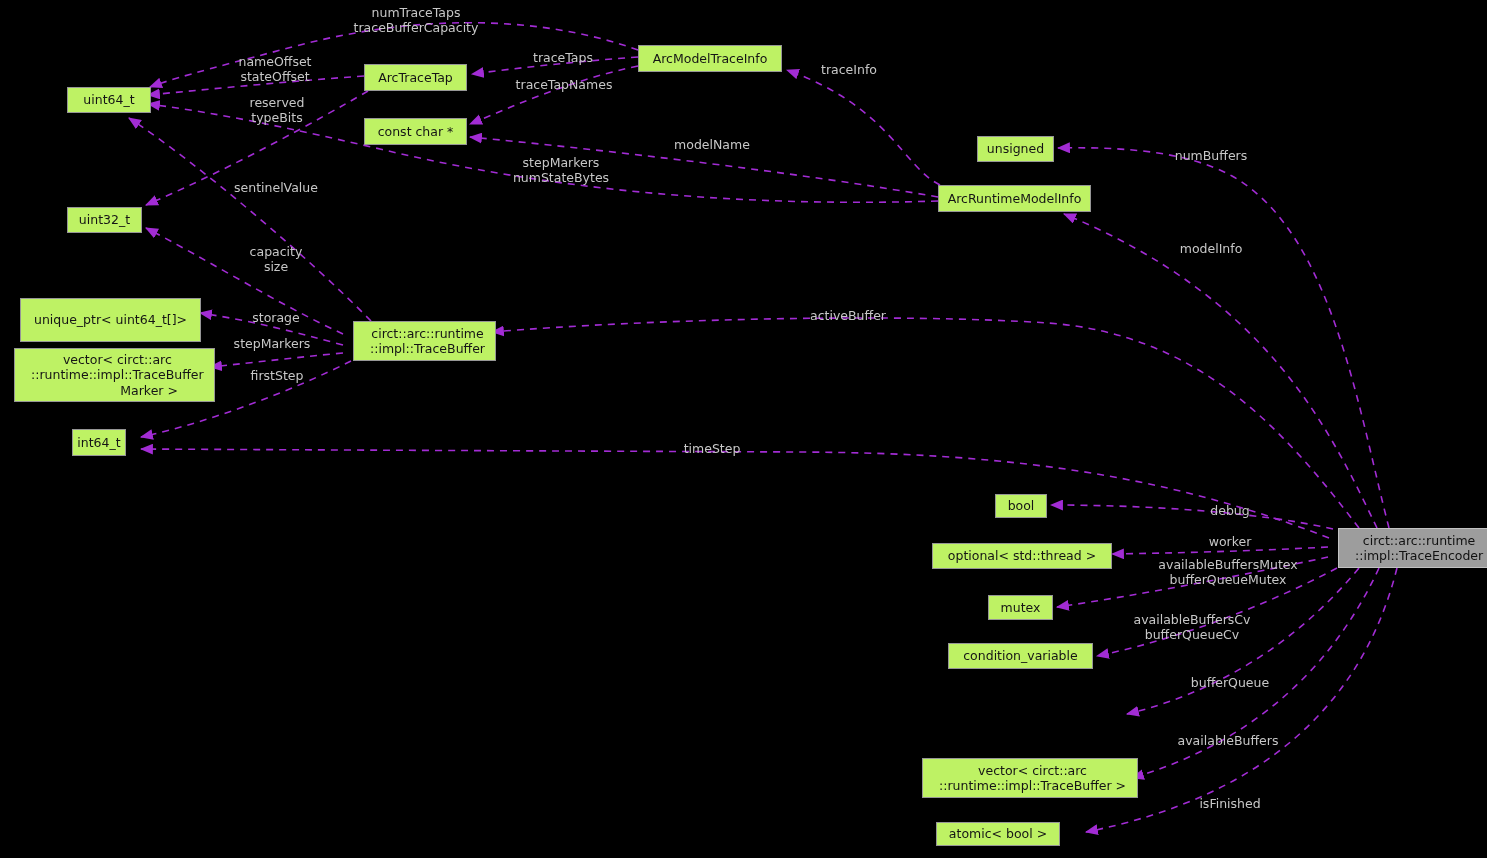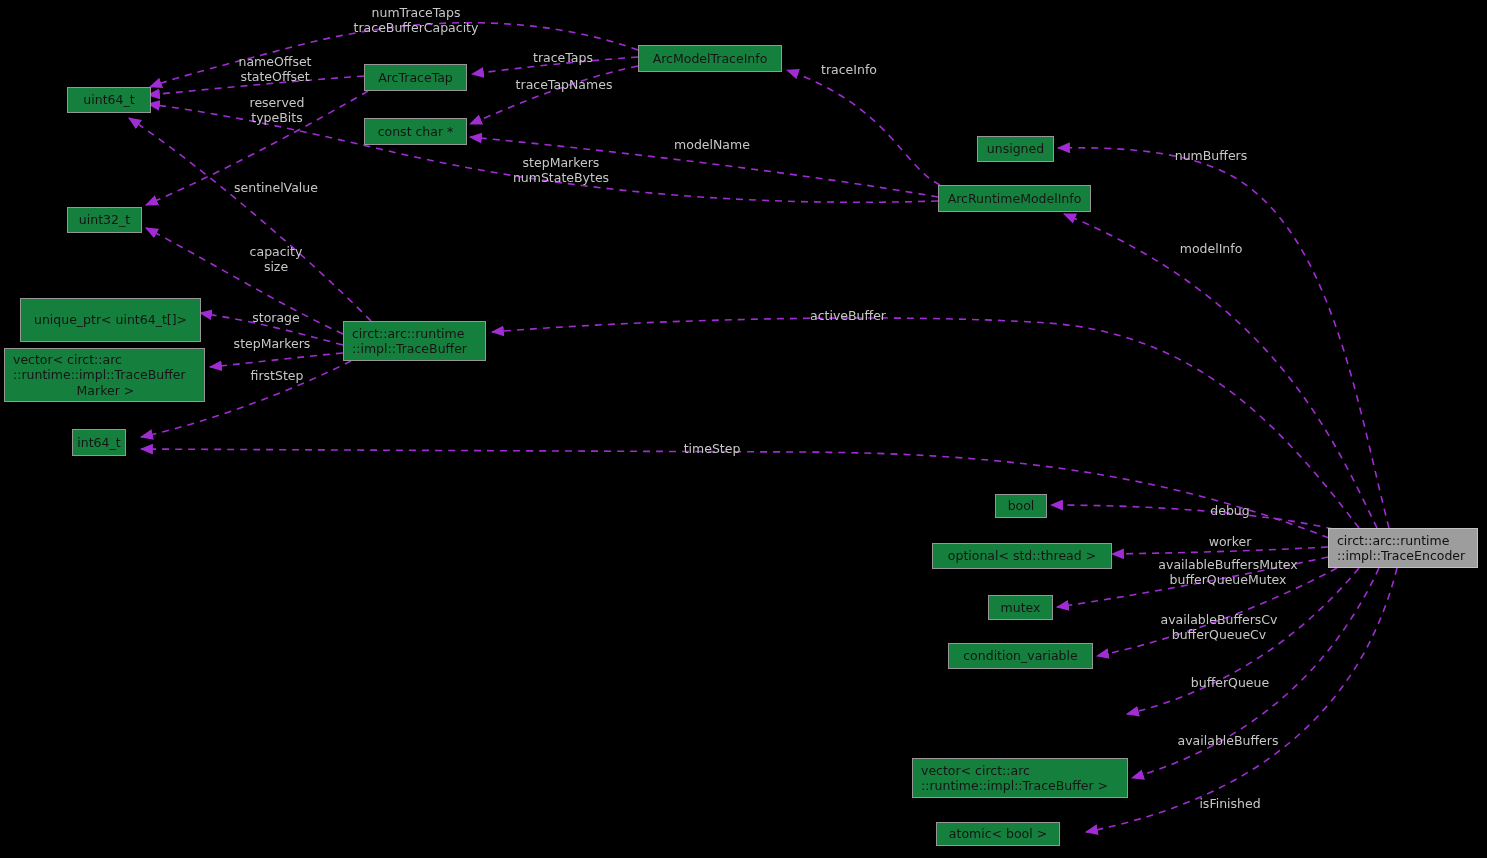--- a/index.html
+++ b/index.html
@@ -4,26 +4,26 @@
 <style>
   html,body { margin:0; padding:0; background:#000; }
   #canvas {
     position:relative; width:1487px; height:858px;
     background:#000; overflow:hidden;
     font-family:"DejaVu Sans", sans-serif;
   }
   #edges { position:absolute; left:0; top:0; }
   .node {
     position:absolute; box-sizing:border-box;
-    background:#15803d; border:1.5px solid #969696; color:#151515;
+    background:#bef264; border:1.5px solid #969696; color:#151515;
     font:12.5px/15.5px "DejaVu Sans", sans-serif;
     display:flex; align-items:center; justify-content:center;
     white-space:pre; text-align:center;
   }
-  .node.ml { justify-content:flex-start; padding:0 8px; text-align:left; }
+  .node.ml { justify-content:flex-start; padding:0 16px; text-align:center;margin-left:10px; }
   .node.current { background:#9d9d9d; border-color:#c2c2c2; color:#111; }
   .elabel {
     position:absolute; transform:translate(-50%,-50%);
     color:#c7c7c7; font:12.5px/15px "DejaVu Sans", sans-serif;
     text-align:center; white-space:pre-line; pointer-events:none;
   }
 </style>
 </head>
 <body>
 
@@ -106,19 +106,19 @@
   <span class="elabel" style="left:272px;top:343px">stepMarkers</span>
   <span class="elabel" style="left:277px;top:375px">firstStep</span>
   <span class="elabel" style="left:1211px;top:155px">numBuffers</span>
   <span class="elabel" style="left:1211px;top:248px">modelInfo</span>
   <span class="elabel" style="left:848px;top:315px">activeBuffer</span>
   <span class="elabel" style="left:712px;top:448px">timeStep</span>
   <span class="elabel" style="left:1230px;top:510px">debug</span>
   <span class="elabel" style="left:1230px;top:541px">worker</span>
   <span class="elabel" style="left:1228px;top:572px">availableBuffersMutex
 bufferQueueMutex</span>
-  <span class="elabel" style="left:1219px;top:627px">availableBuffersCv
+  <span class="elabel" style="left:1192px;top:627px">availableBuffersCv
 bufferQueueCv</span>
   <span class="elabel" style="left:1230px;top:682px">bufferQueue</span>
   <span class="elabel" style="left:1228px;top:740px">availableBuffers</span>
   <span class="elabel" style="left:1230px;top:803px">isFinished</span>
 
 </div>
 
 </body></html>

